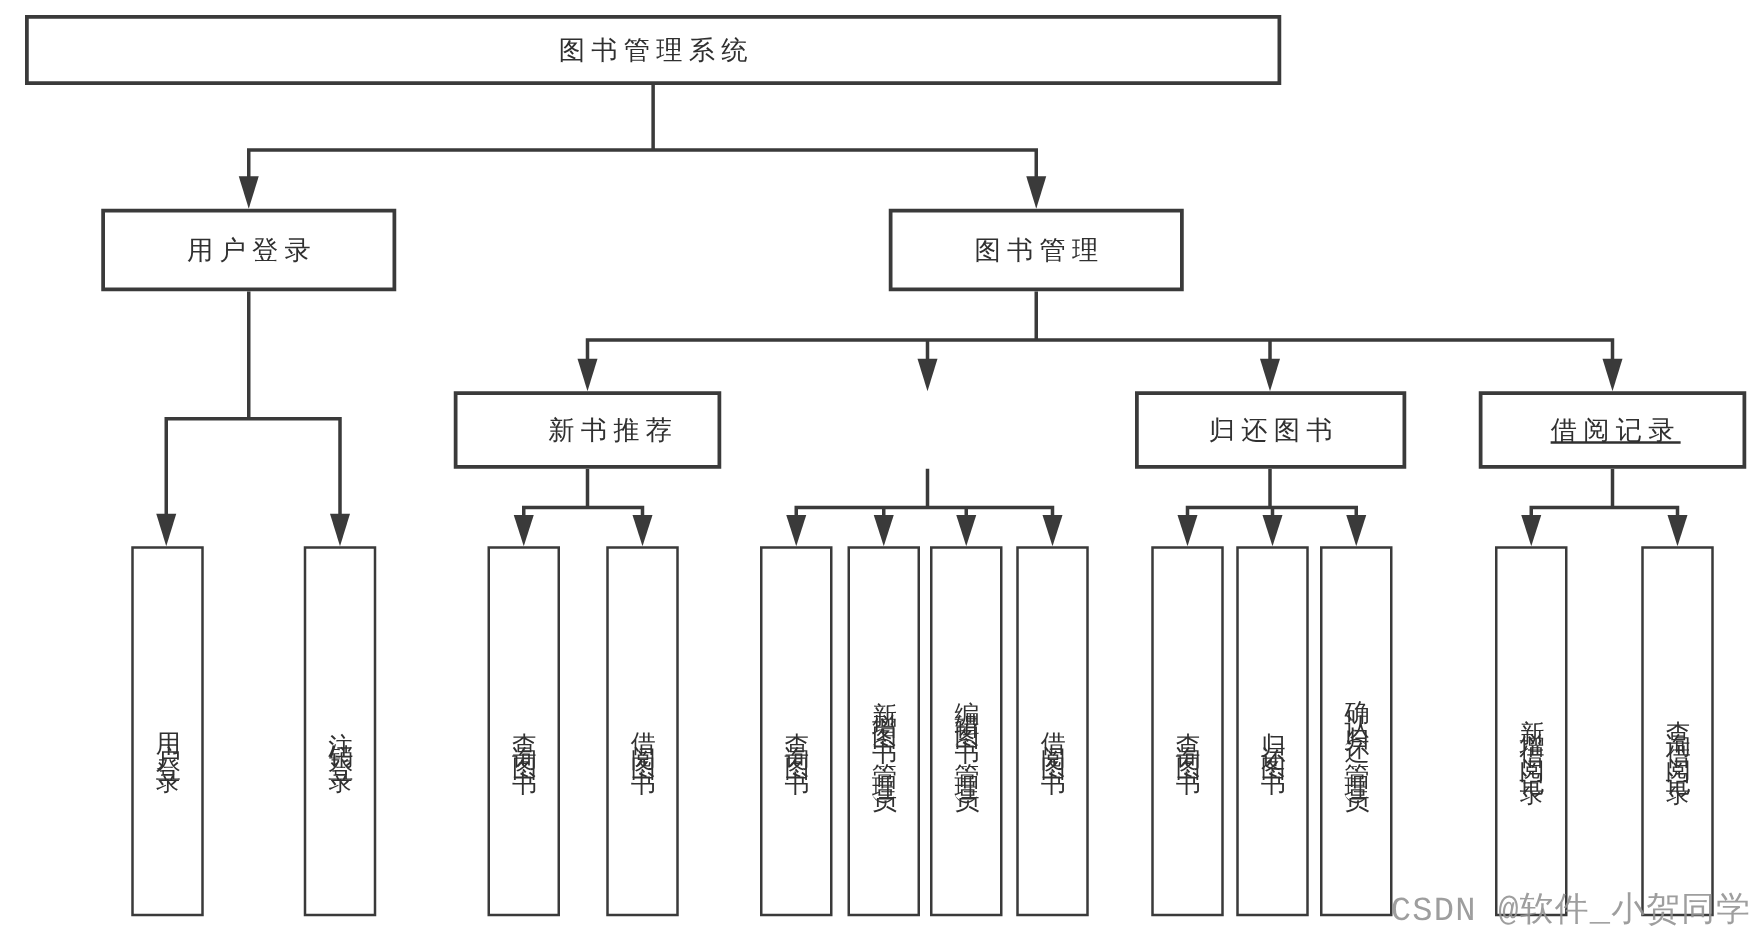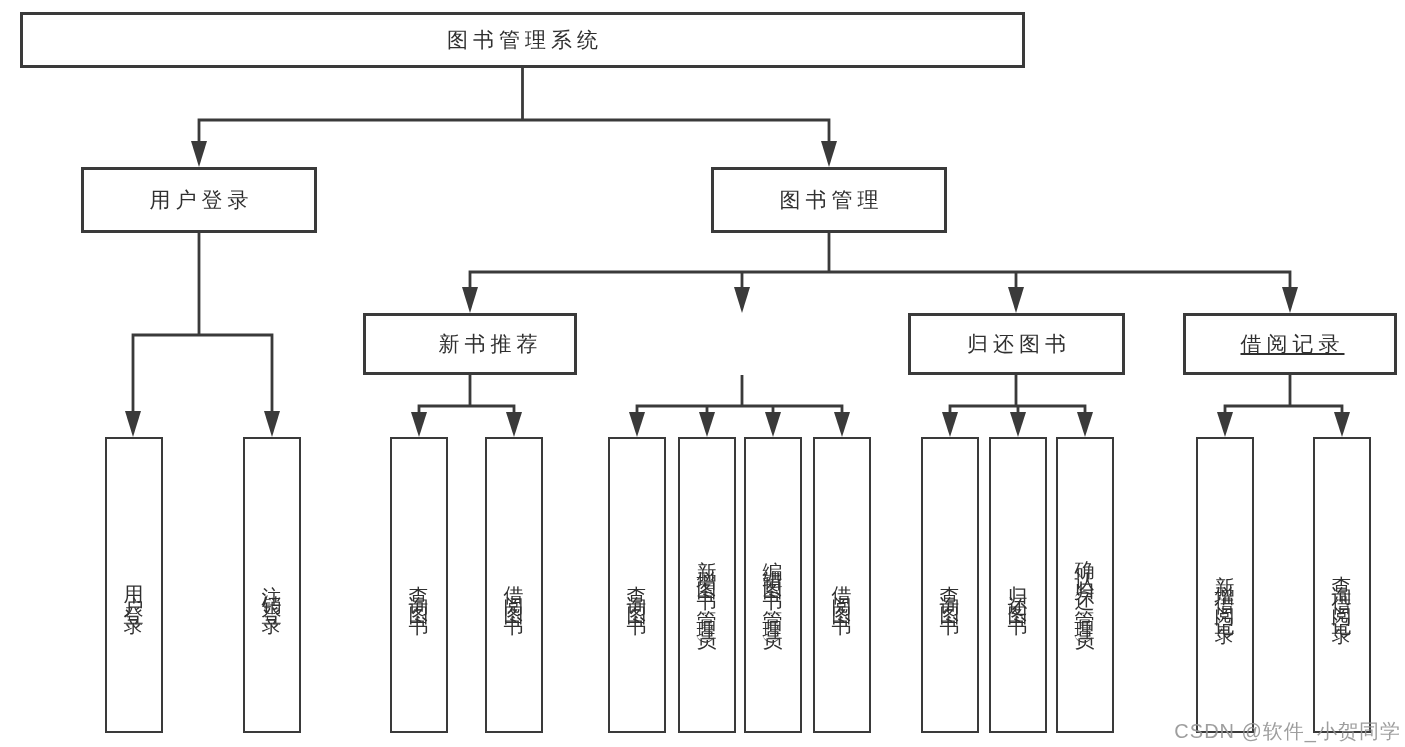--- a/index.html
+++ b/index.html
@@ -45,25 +45,26 @@
     text-orientation: mixed;
     font-size: 20px;
     letter-spacing: 10px;
     padding-top: 10px; 
     line-height: 1;
   }
   .watermark {
     position: absolute;
     right: 4px;
     bottom: 2px;
-    font-size: 20px;
+    font-size: 27px;
     letter-spacing: 1px;
     color: rgba(148,148,148,0.9);
     white-space: nowrap;
     z-index: 5;
+    font-family: Liberation Mono, monospace;
   }
 </style>
 </head>
 <body>
 
 <div class="stage">
 
   <svg class="connectors" viewBox="0 0 1405 747" fill="none">
 
     <g stroke="#3a3a3a" stroke-width="2.8">

